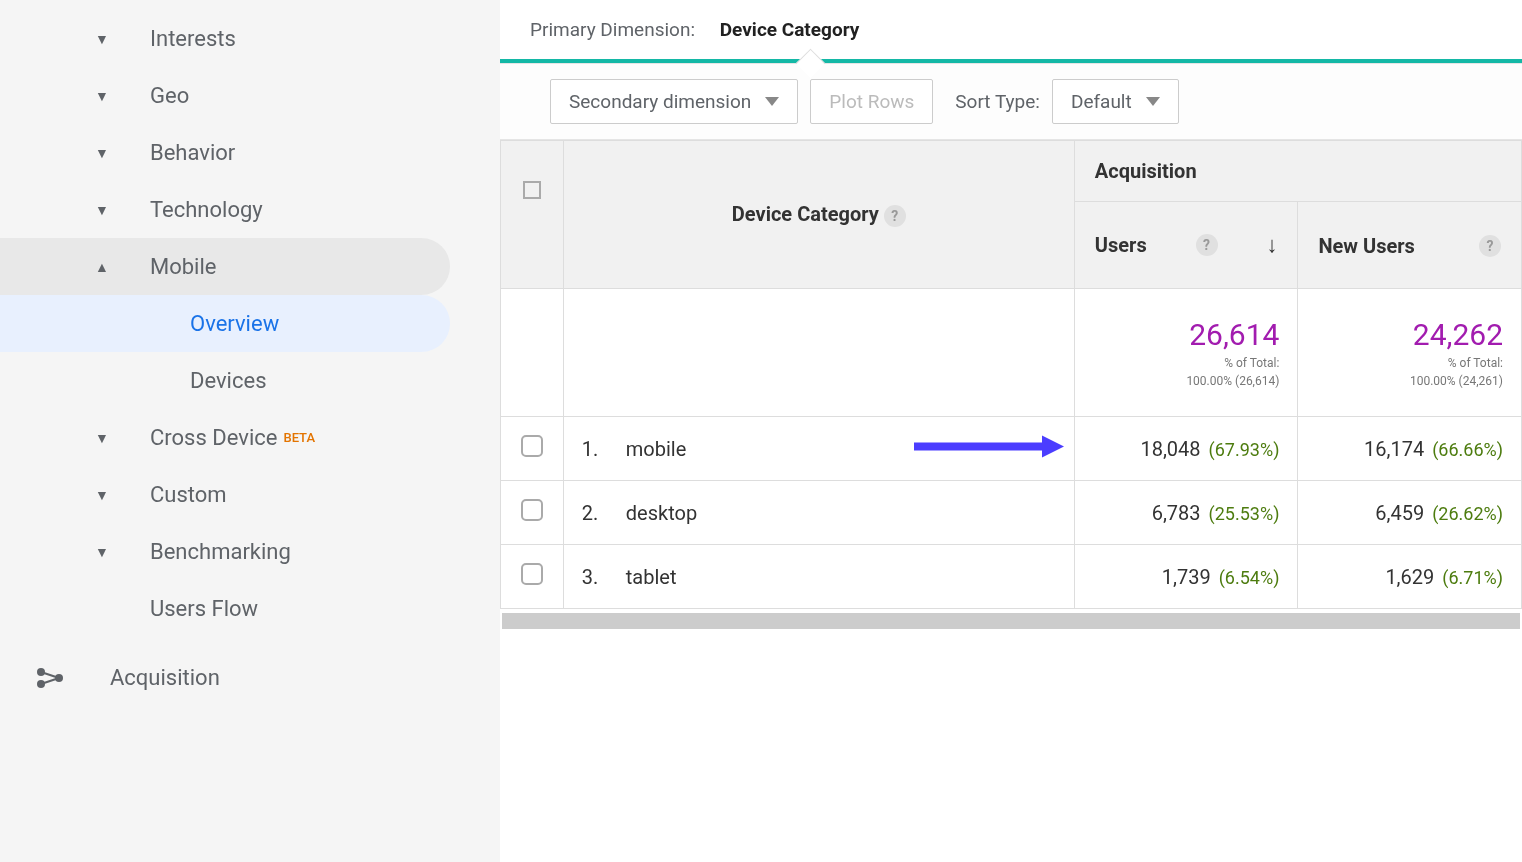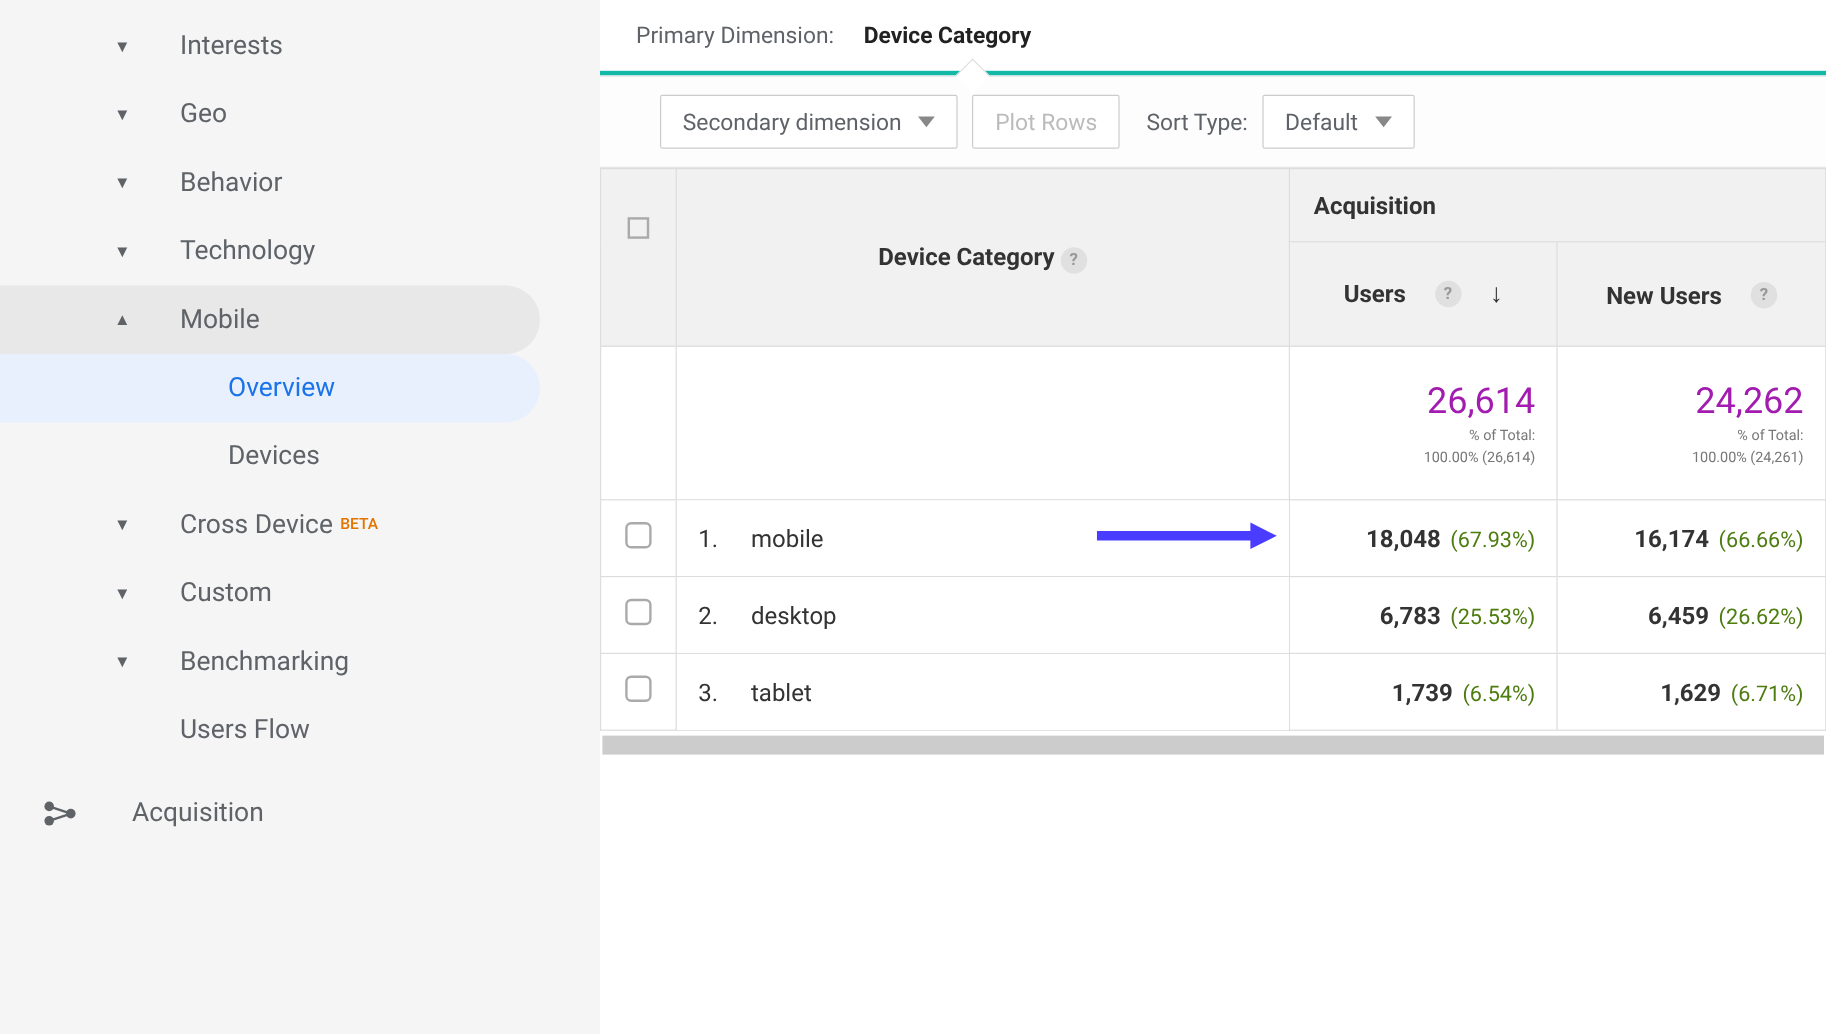--- a/index.html
+++ b/index.html
@@ -175,21 +175,21 @@
   padding: 18px 20px;
 }
 .th-metric {
   width: 210px;
   padding: 30px 20px;
   vertical-align: bottom;
 }
 .metric-head {
   display: flex;
   align-items: center;
-  justify-content: center;
+  justify-content: space-between;
   gap: 24px;
 }
 .help-icon {
   display: inline-flex;
   width: 22px; height: 22px;
   border-radius: 50%;
   background: #e0e0e0;
   color: #999;
   font-size: 14px;
   align-items: center;
@@ -228,21 +228,21 @@
 }
 .dim-cell .num { display: inline-block; width: 40px; }
 .dim-cell .name { margin-left: 4px; }
 .arrow-highlight {
   position: absolute;
   right: 10px;
   top: 50%;
   transform: translateY(-50%);
 }
 .metric-cell { text-align: right; }
-.metric-cell .val { font-weight: 700; color: #333; }
+.metric-cell .val { font-weight: 400; color: #333; }
 .metric-cell .pct { color: #4d7c0f; margin-left: 8px; font-size: 18px; }
 .scrollbar-fake {
   height: 16px;
   background: #ccc;
   margin: 4px 2px 0 2px;
 }
 </style>
 </head>
 <body>
 

